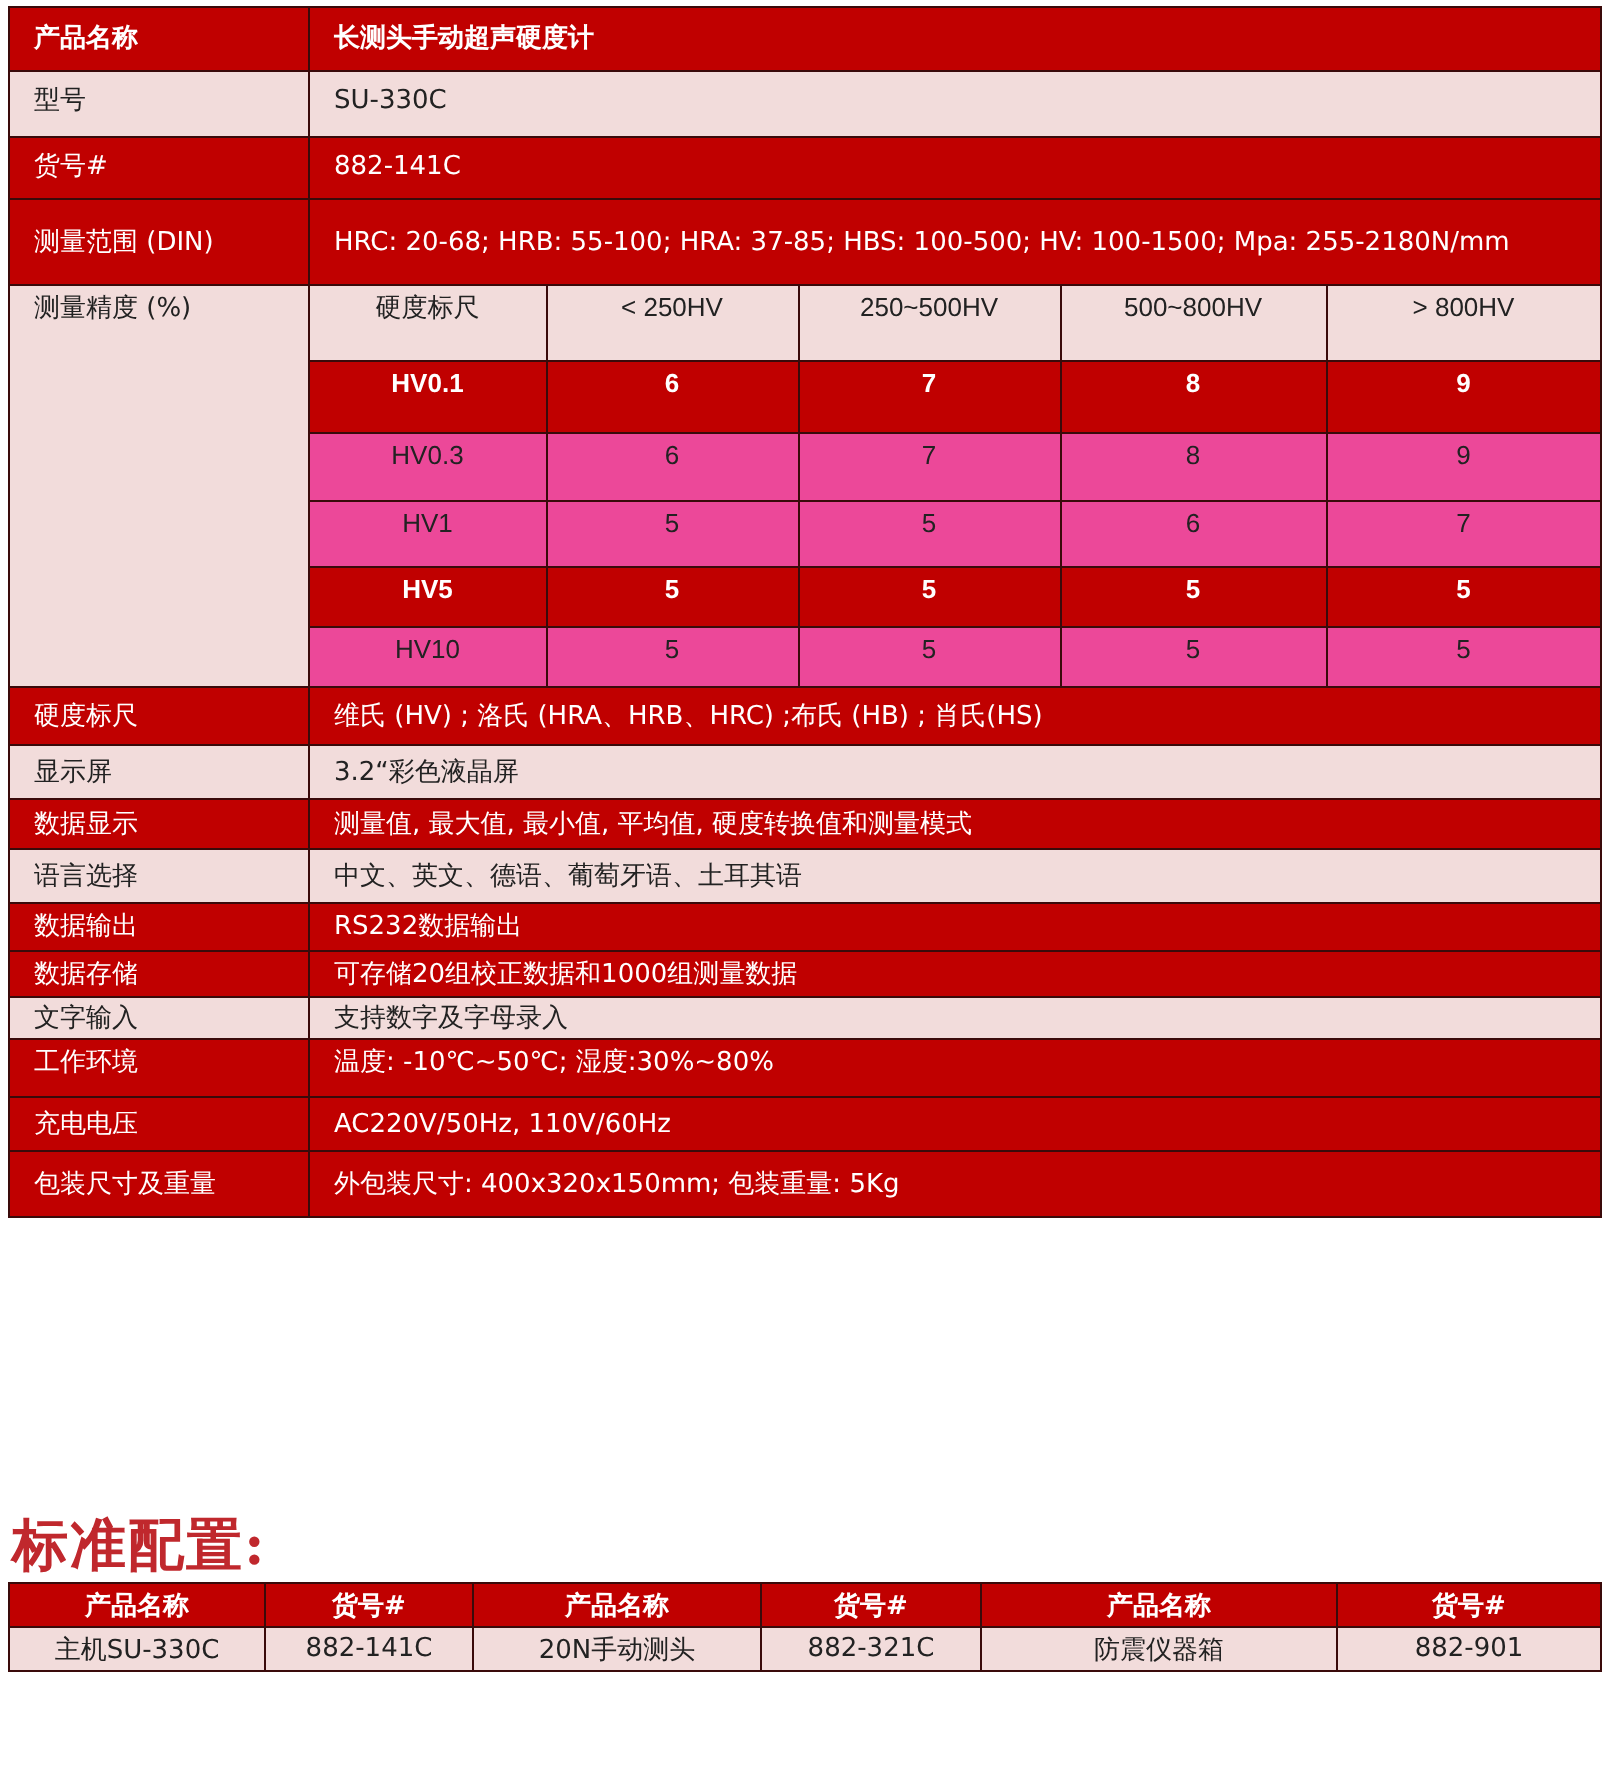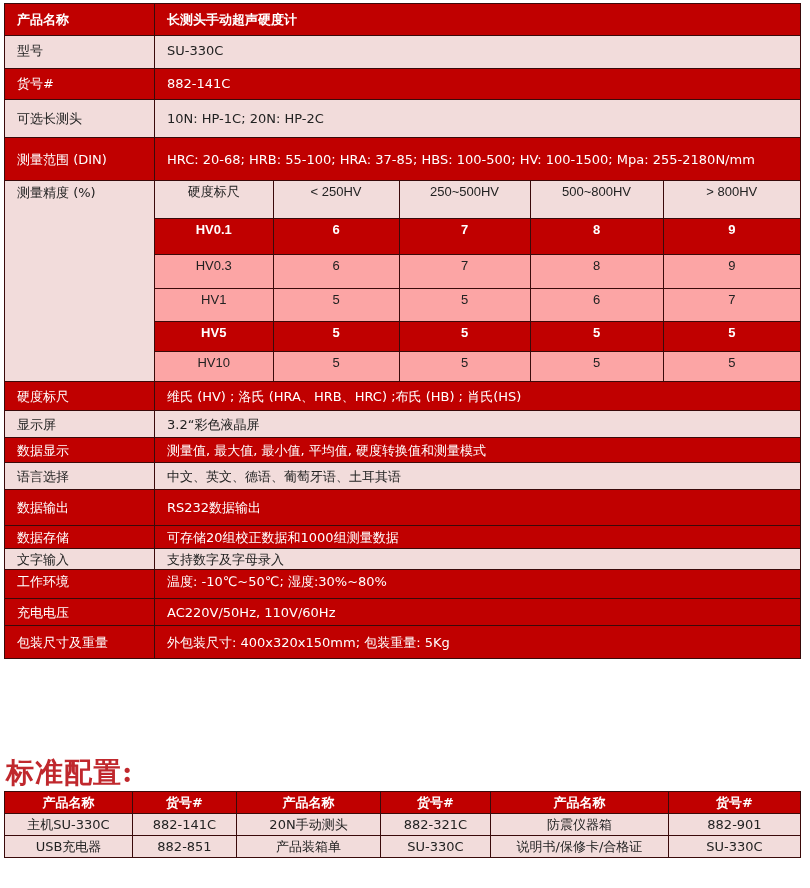--- a/index.html
+++ b/index.html
@@ -16,21 +16,21 @@
     
     .acc-cell { padding: 0 !important; }
     .acc { width: 100%; border-collapse: collapse; table-layout: fixed; }
     .acc td { border: none; border-left: 1px solid #3a0a0a; border-top: 1px solid #3a0a0a;
               text-align: center; padding: 2px 0 0 0; font-size: 13px; vertical-align: top;
               font-family: "Liberation Sans", sans-serif; }
     .acc tr:first-child td { border-top: none; }
     .acc td:first-child { border-left: none; }
     .acc .hdr td { background: #F2DCDB; color: #222; }
     .acc .r td { background: #C00000; color: #fff; font-weight: bold; }
-    .acc .p td { background: #fca5a5; color: #222; }
+    .acc .p td { background: #ec4899; color: #222; }
     .heading { position: absolute; left: 6px; top: 754px; font-size: 28px; font-weight: bold;
                color: #C0282D; letter-spacing: 1px;
                font-family: "DejaVu Serif", "Liberation Serif", serif; }
     .config { position: absolute; left: 4px; top: 791px; width: 797px;
               border-collapse: collapse; table-layout: fixed; }
     .config td { border: 1px solid #3a0a0a; text-align: center; font-size: 13px;
                  height: 21px; padding: 0; vertical-align: middle; }
     .config .hrow td { background: #C00000; color: #fff; font-weight: bold; }
   </style>
 </head>
@@ -46,24 +46,20 @@
     <td class="bold">产品名称</td>
     <td class="bold">长测头手动超声硬度计</td>
   </tr>
   <tr class="pink" style="height:33px">
     <td style="padding-top:6px">型号</td>
     <td style="padding-top:6px">SU-330C</td>
   </tr>
   <tr class="red" style="height:31px">
     <td style="padding-top:6px">货号#</td>
     <td style="padding-top:6px">882-141C</td>
-  </tr>
-  <tr class="pink mid" style="height:38px">
-    <td>可选长测头</td>
-    <td>10N: HP-1C;  20N: HP-2C</td>
   </tr>
   <tr class="red mid" style="height:43px">
     <td>测量范围 (DIN)</td>
     <td>HRC: 20-68; HRB: 55-100; HRA: 37-85; HBS: 100-500; HV: 100-1500; Mpa: 255-2180N/mm</td>
   </tr>
   <tr class="pink">
     <td style="padding-top:3px">测量精度 (%)</td>
     <td class="acc-cell">
       <table class="acc">
         <colgroup>
@@ -129,21 +125,21 @@
     <td>3.2“彩色液晶屏</td>
   </tr>
   <tr class="red mid" style="height:25px">
     <td>数据显示</td>
     <td>测量值, 最大值, 最小值, 平均值, 硬度转换值和测量模式</td>
   </tr>
   <tr class="pink mid" style="height:27px">
     <td>语言选择</td>
     <td>中文、英文、德语、葡萄牙语、土耳其语</td>
   </tr>
-  <tr class="red mid" style="height:36px">
+  <tr class="red mid" style="height:24px">
     <td>数据输出</td>
     <td>RS232数据输出</td>
   </tr>
   <tr class="red mid" style="height:23px">
     <td>数据存储</td>
     <td>可存储20组校正数据和1000组测量数据</td>
   </tr>
   <tr class="pink mid" style="height:21px">
     <td>文字输入</td>
     <td>支持数字及字母录入</td>
@@ -184,22 +180,14 @@
     <td>货号#</td>
   </tr>
   <tr class="pink">
     <td>主机SU-330C</td>
     <td>882-141C</td>
     <td>20N手动测头</td>
     <td>882-321C</td>
     <td>防震仪器箱</td>
     <td>882-901</td>
   </tr>
-  <tr class="pink">
-    <td>USB充电器</td>
-    <td>882-851</td>
-    <td>产品装箱单</td>
-    <td>SU-330C</td>
-    <td>说明书/保修卡/合格证</td>
-    <td>SU-330C</td>
-  </tr>
 </tbody>
   </table>
 
 </body></html>

